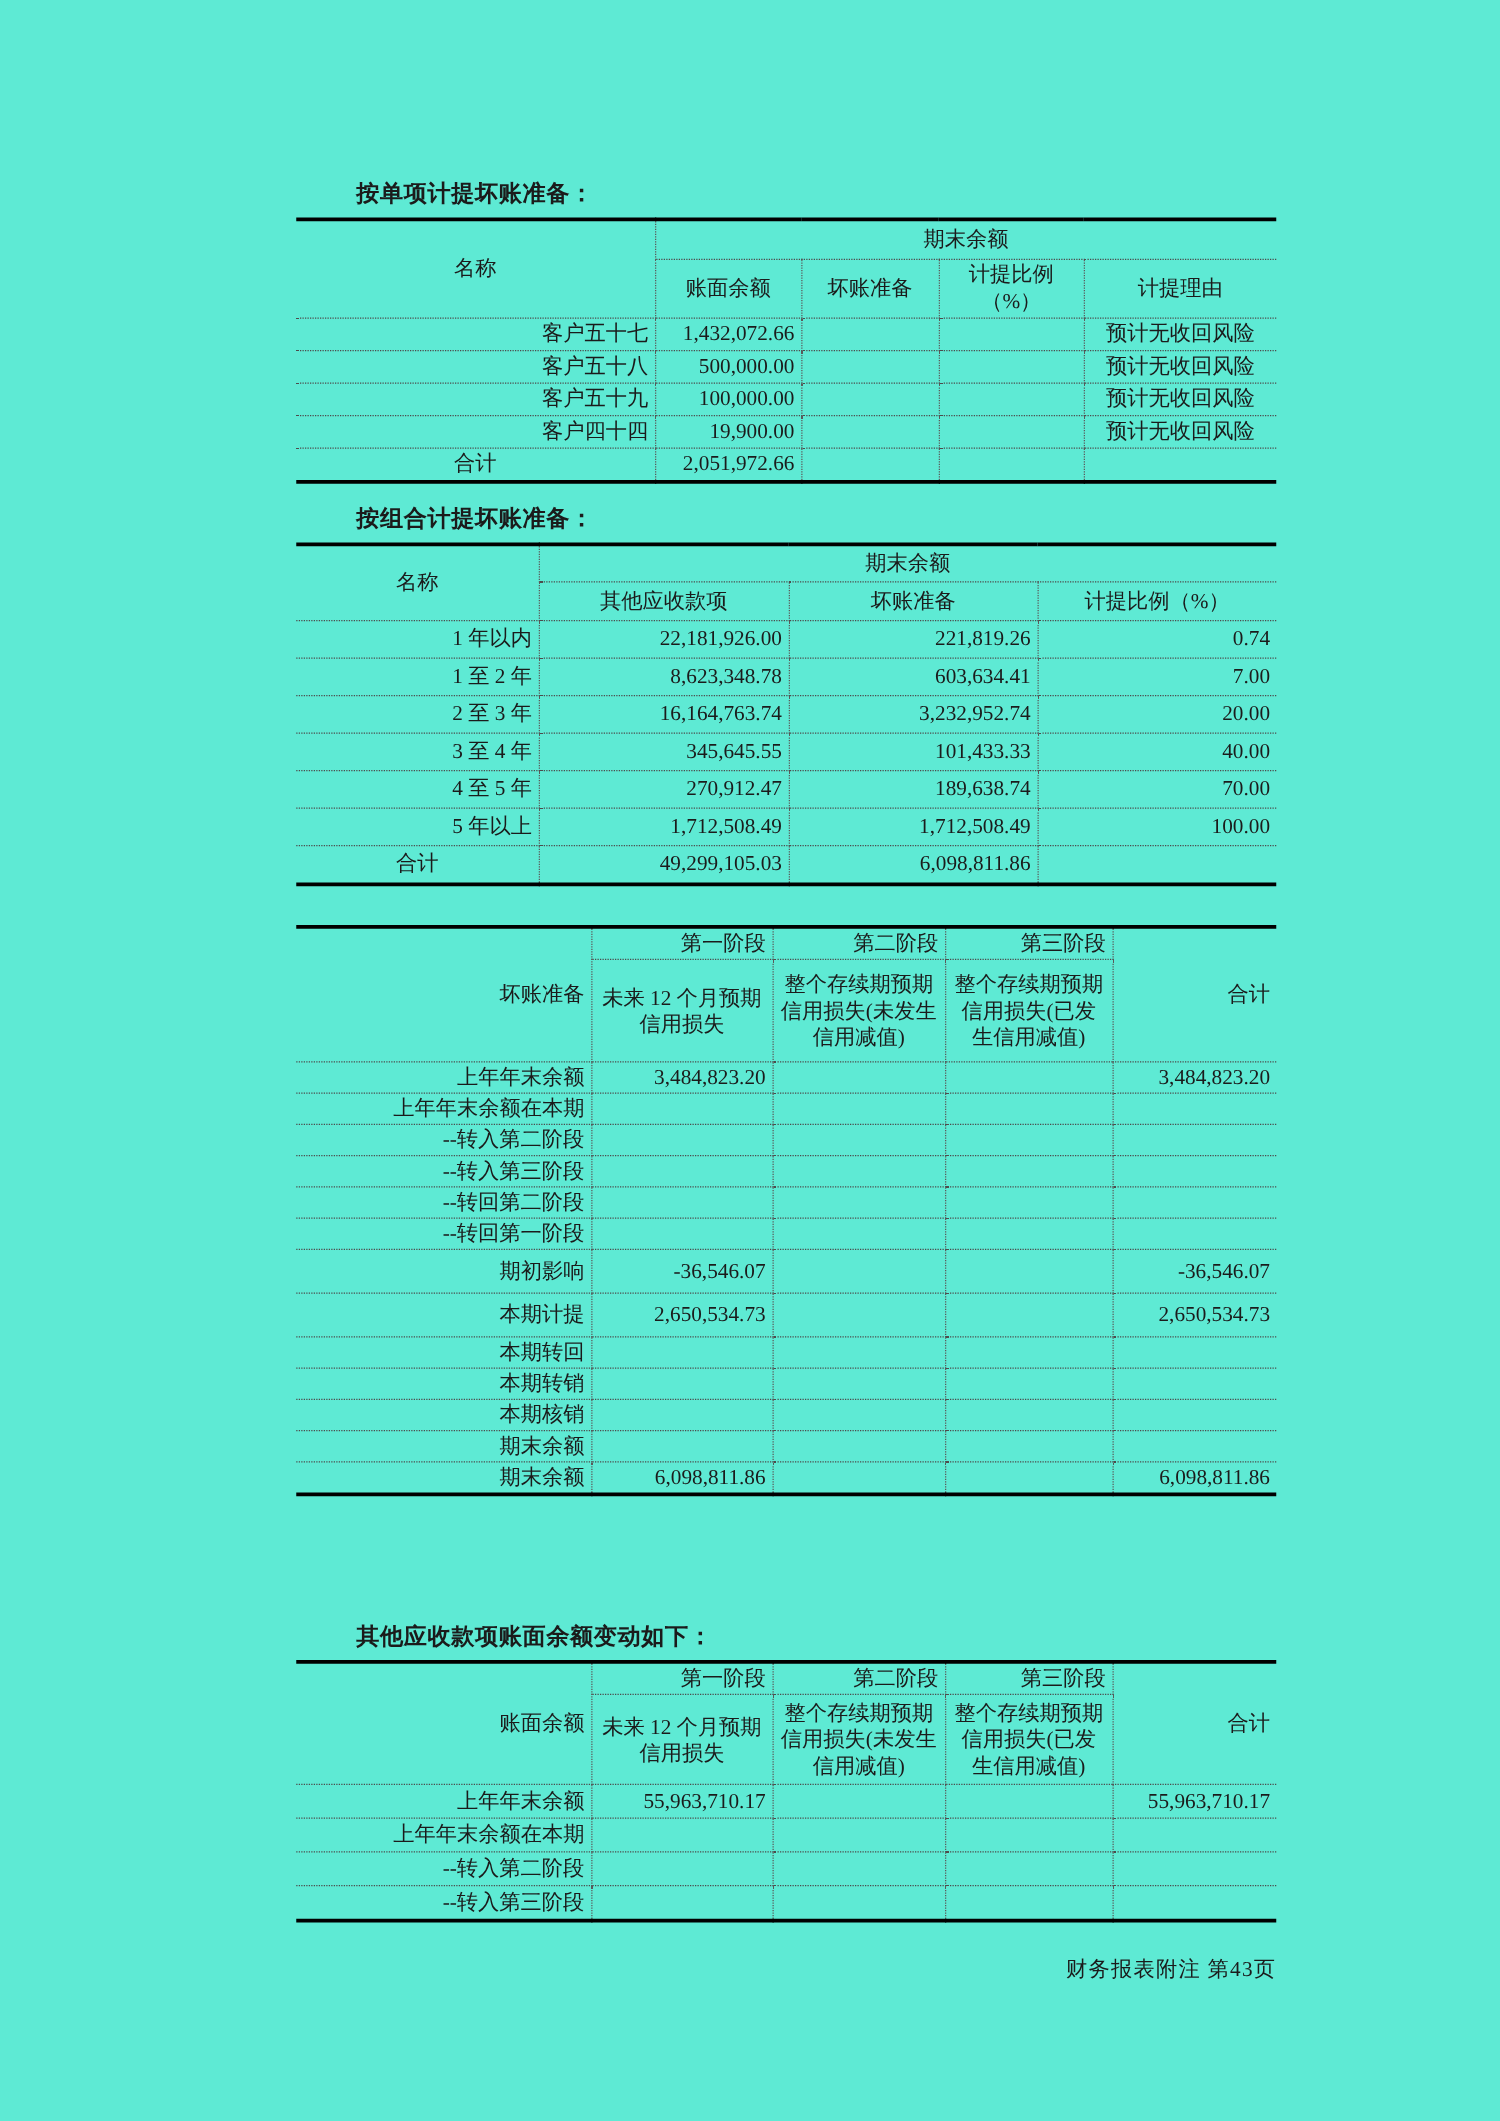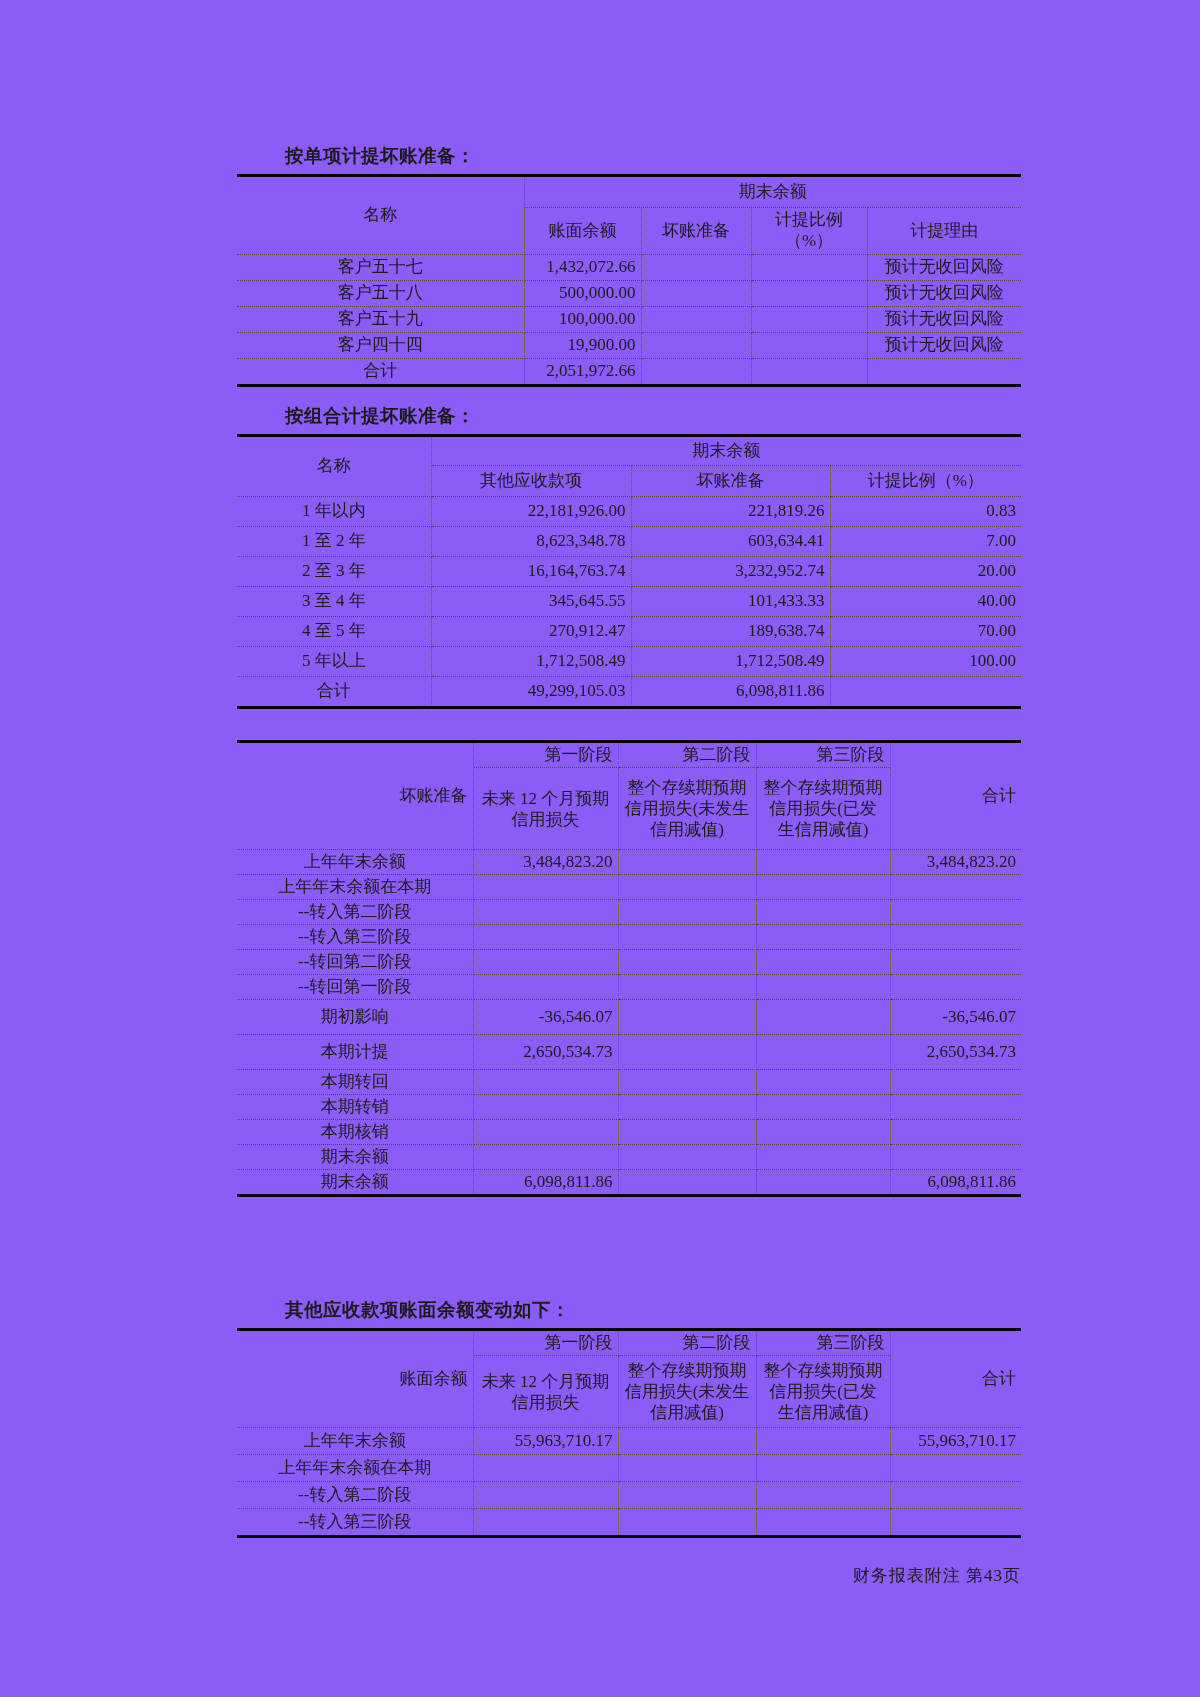--- a/index.html
+++ b/index.html
@@ -1,38 +1,38 @@
 <!DOCTYPE html>
 <html><head>
 <meta charset="utf-8">
 <style>
   html,body{margin:0;padding:0;background:#ffffff;}
   .page{
-    position:relative;width:1200px;height:1697px;background:#8b5cf6;overflow:hidden;
+    position:relative;width:1200px;height:1697px;background:#5eead4;overflow:hidden;
     font-family:"Liberation Serif","DejaVu Serif",serif;color:#1b1b1b;
   }
   .sec{position:absolute;left:237px;width:784px;}
   .sec h3{margin:0 0 6px 48px;font-size:18.5px;font-weight:700;letter-spacing:.5px;line-height:24px;}
   .sec h3.indent2{margin-left:52px;}
 
   table.fin{
     border-collapse:collapse;table-layout:fixed;width:784px;
     border-top:3px solid #000;border-bottom:3px solid #000;
   }
   table.fin td{
     border-left:1px dotted #5a5a5a;border-right:1px dotted #5a5a5a;
     border-bottom:1px dotted #4c4c4c;
     padding:0 5px;vertical-align:middle;font-size:17px;line-height:1.22;
     overflow:hidden;
   }
   table.fin td:first-child{border-left:none;}
   table.fin td:last-child{border-right:none;}
 
   td.hc{text-align:center;font-size:17px;}
-  td.lbl{text-align:center;padding-left:28px;}
+  td.lbl{text-align:right;padding-left:28px;}
   td.num{text-align:right;padding-right:5px;}
   td.rsn{text-align:center;font-size:16px;padding:0 3px;}
   td.ctr{text-align:center;padding-left:5px;}
 
   
   .t1 tr.h1 td{height:30px;}
   .t1 tr.h2 td{height:46px;}
   .t1 tbody td{height:25px;}
   
   .t2 tr.h1 td{height:28px;}
@@ -136,21 +136,21 @@
           <td class="hc">其他应收款项</td>
           <td class="hc">坏账准备</td>
           <td class="hc">计提比例（%）</td>
         </tr>
       </thead>
       <tbody>
           <tr>
             <td class="lbl">1 年以内</td>
             <td class="num">22,181,926.00</td>
             <td class="num">221,819.26</td>
-            <td class="num">0.83</td>
+            <td class="num">0.74</td>
           </tr>
           <tr>
             <td class="lbl">1 至 2 年</td>
             <td class="num">8,623,348.78</td>
             <td class="num">603,634.41</td>
             <td class="num">7.00</td>
           </tr>
           <tr>
             <td class="lbl">2 至 3 年</td>
             <td class="num">16,164,763.74</td>

